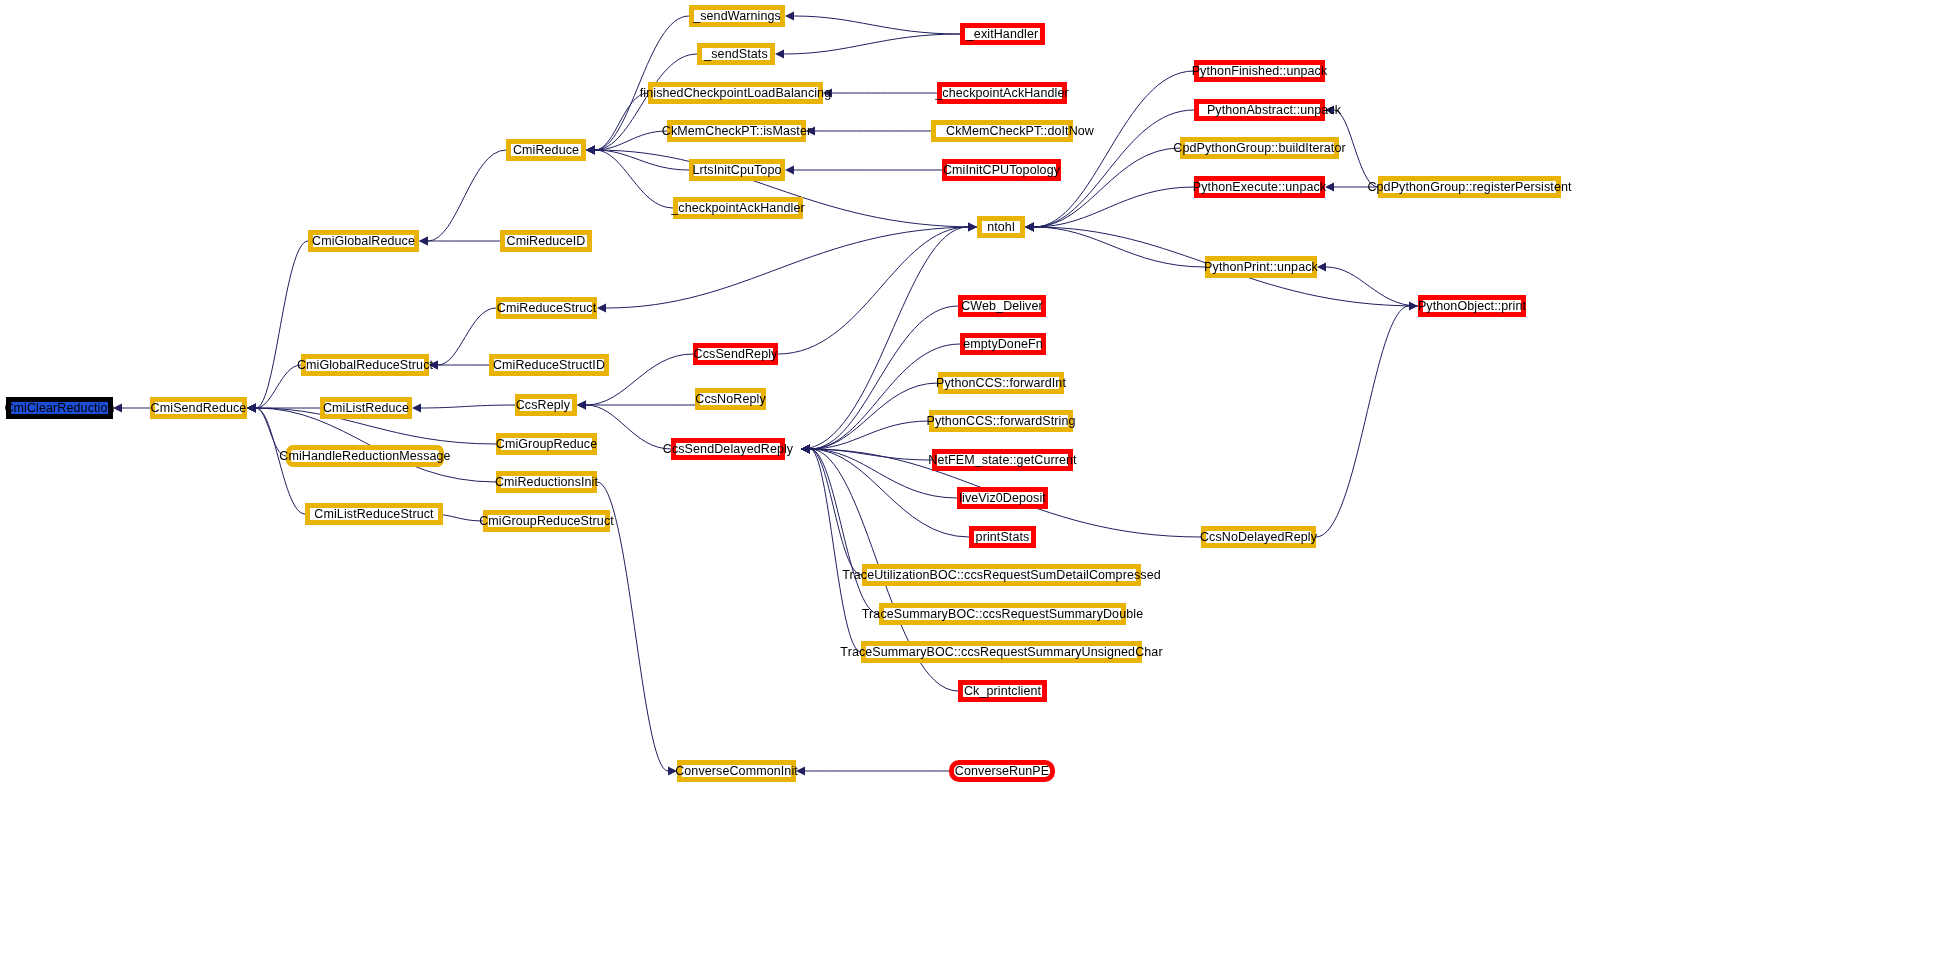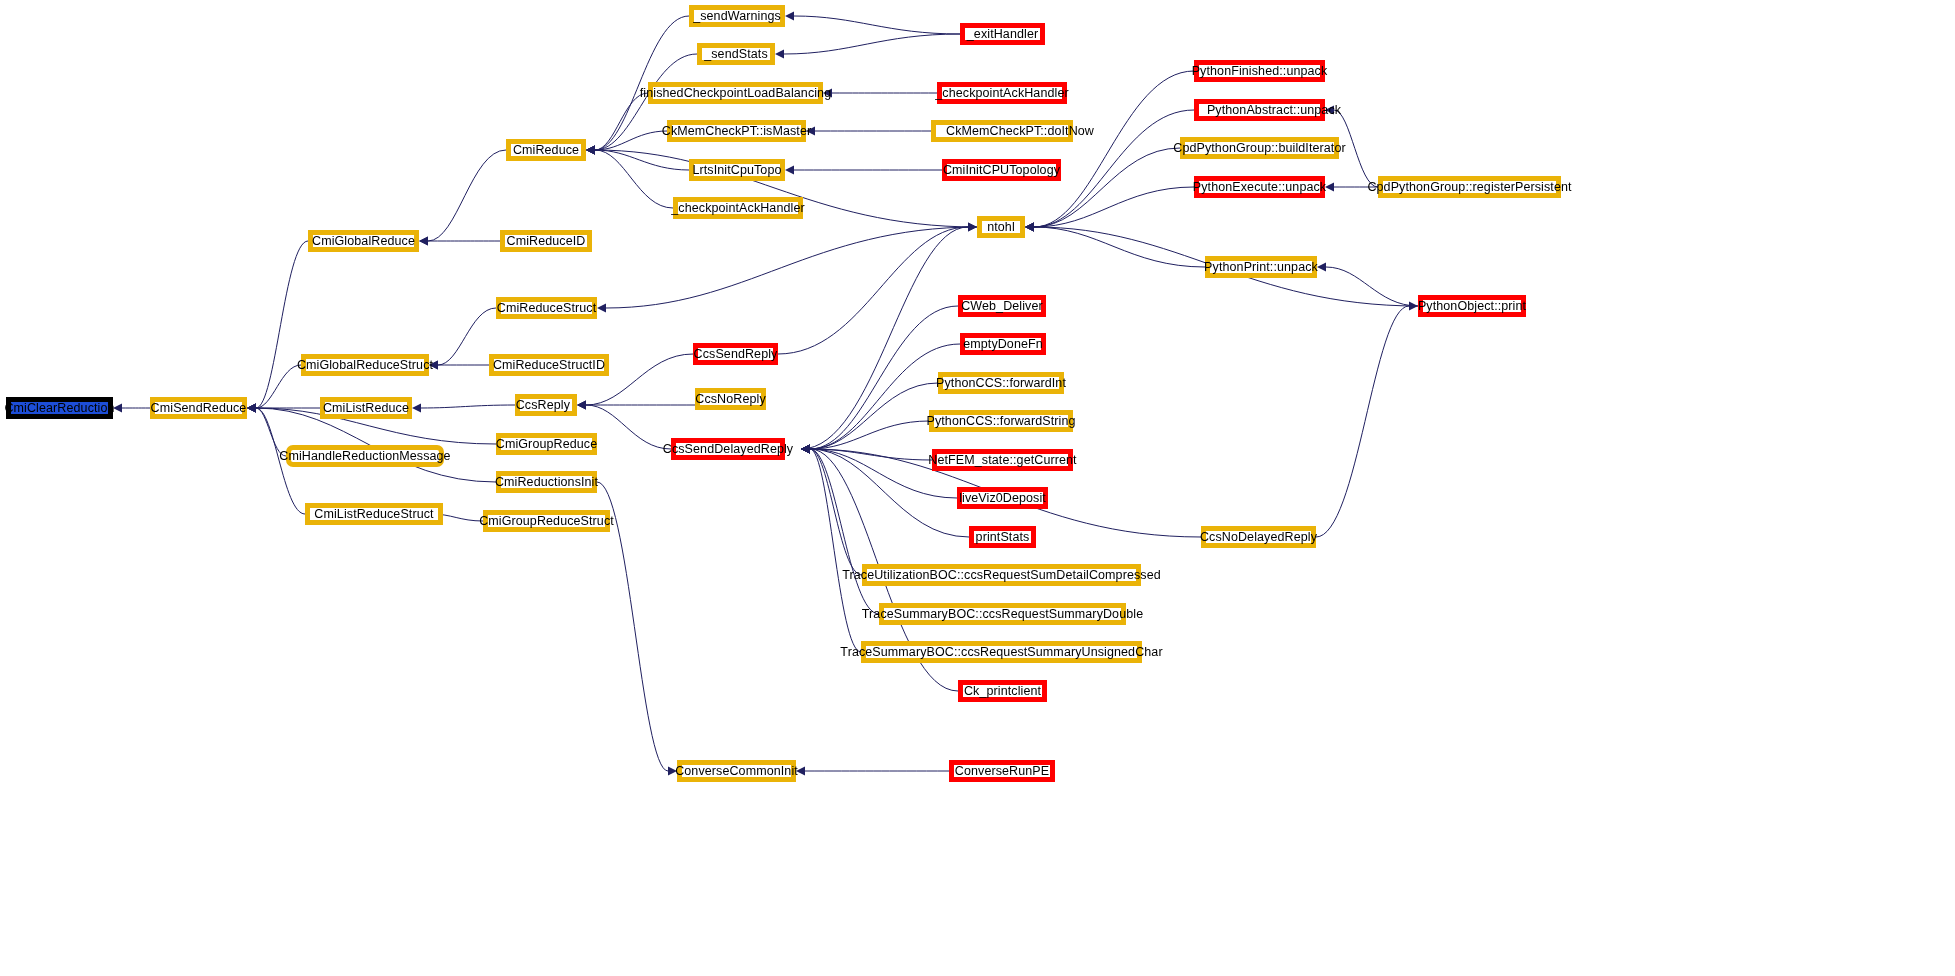--- a/index.html
+++ b/index.html
@@ -291,17 +291,17 @@
       </div>
       <div class="node red" style="left: 958px; top: 680px; width: 89px;">
         <span>Ck_printclient</span>
       </div>
       <div class="node" style="left: 1201px; top: 526px; width: 115px;">
         <span>CcsNoDelayedReply</span>
       </div>
       <div class="node" style="left: 677px; top: 760px; width: 119px;">
         <span>ConverseCommonInit</span>
       </div>
-      <div class="node red" style="left: 949px; top: 760px; width: 106px;">
+      <div class="node red" style="left: 949px; top: 760px; width: 106px; border-radius: 10px;">
         <span>ConverseRunPE</span>
       </div>
     </div>
 </div>
 
 </body></html>

